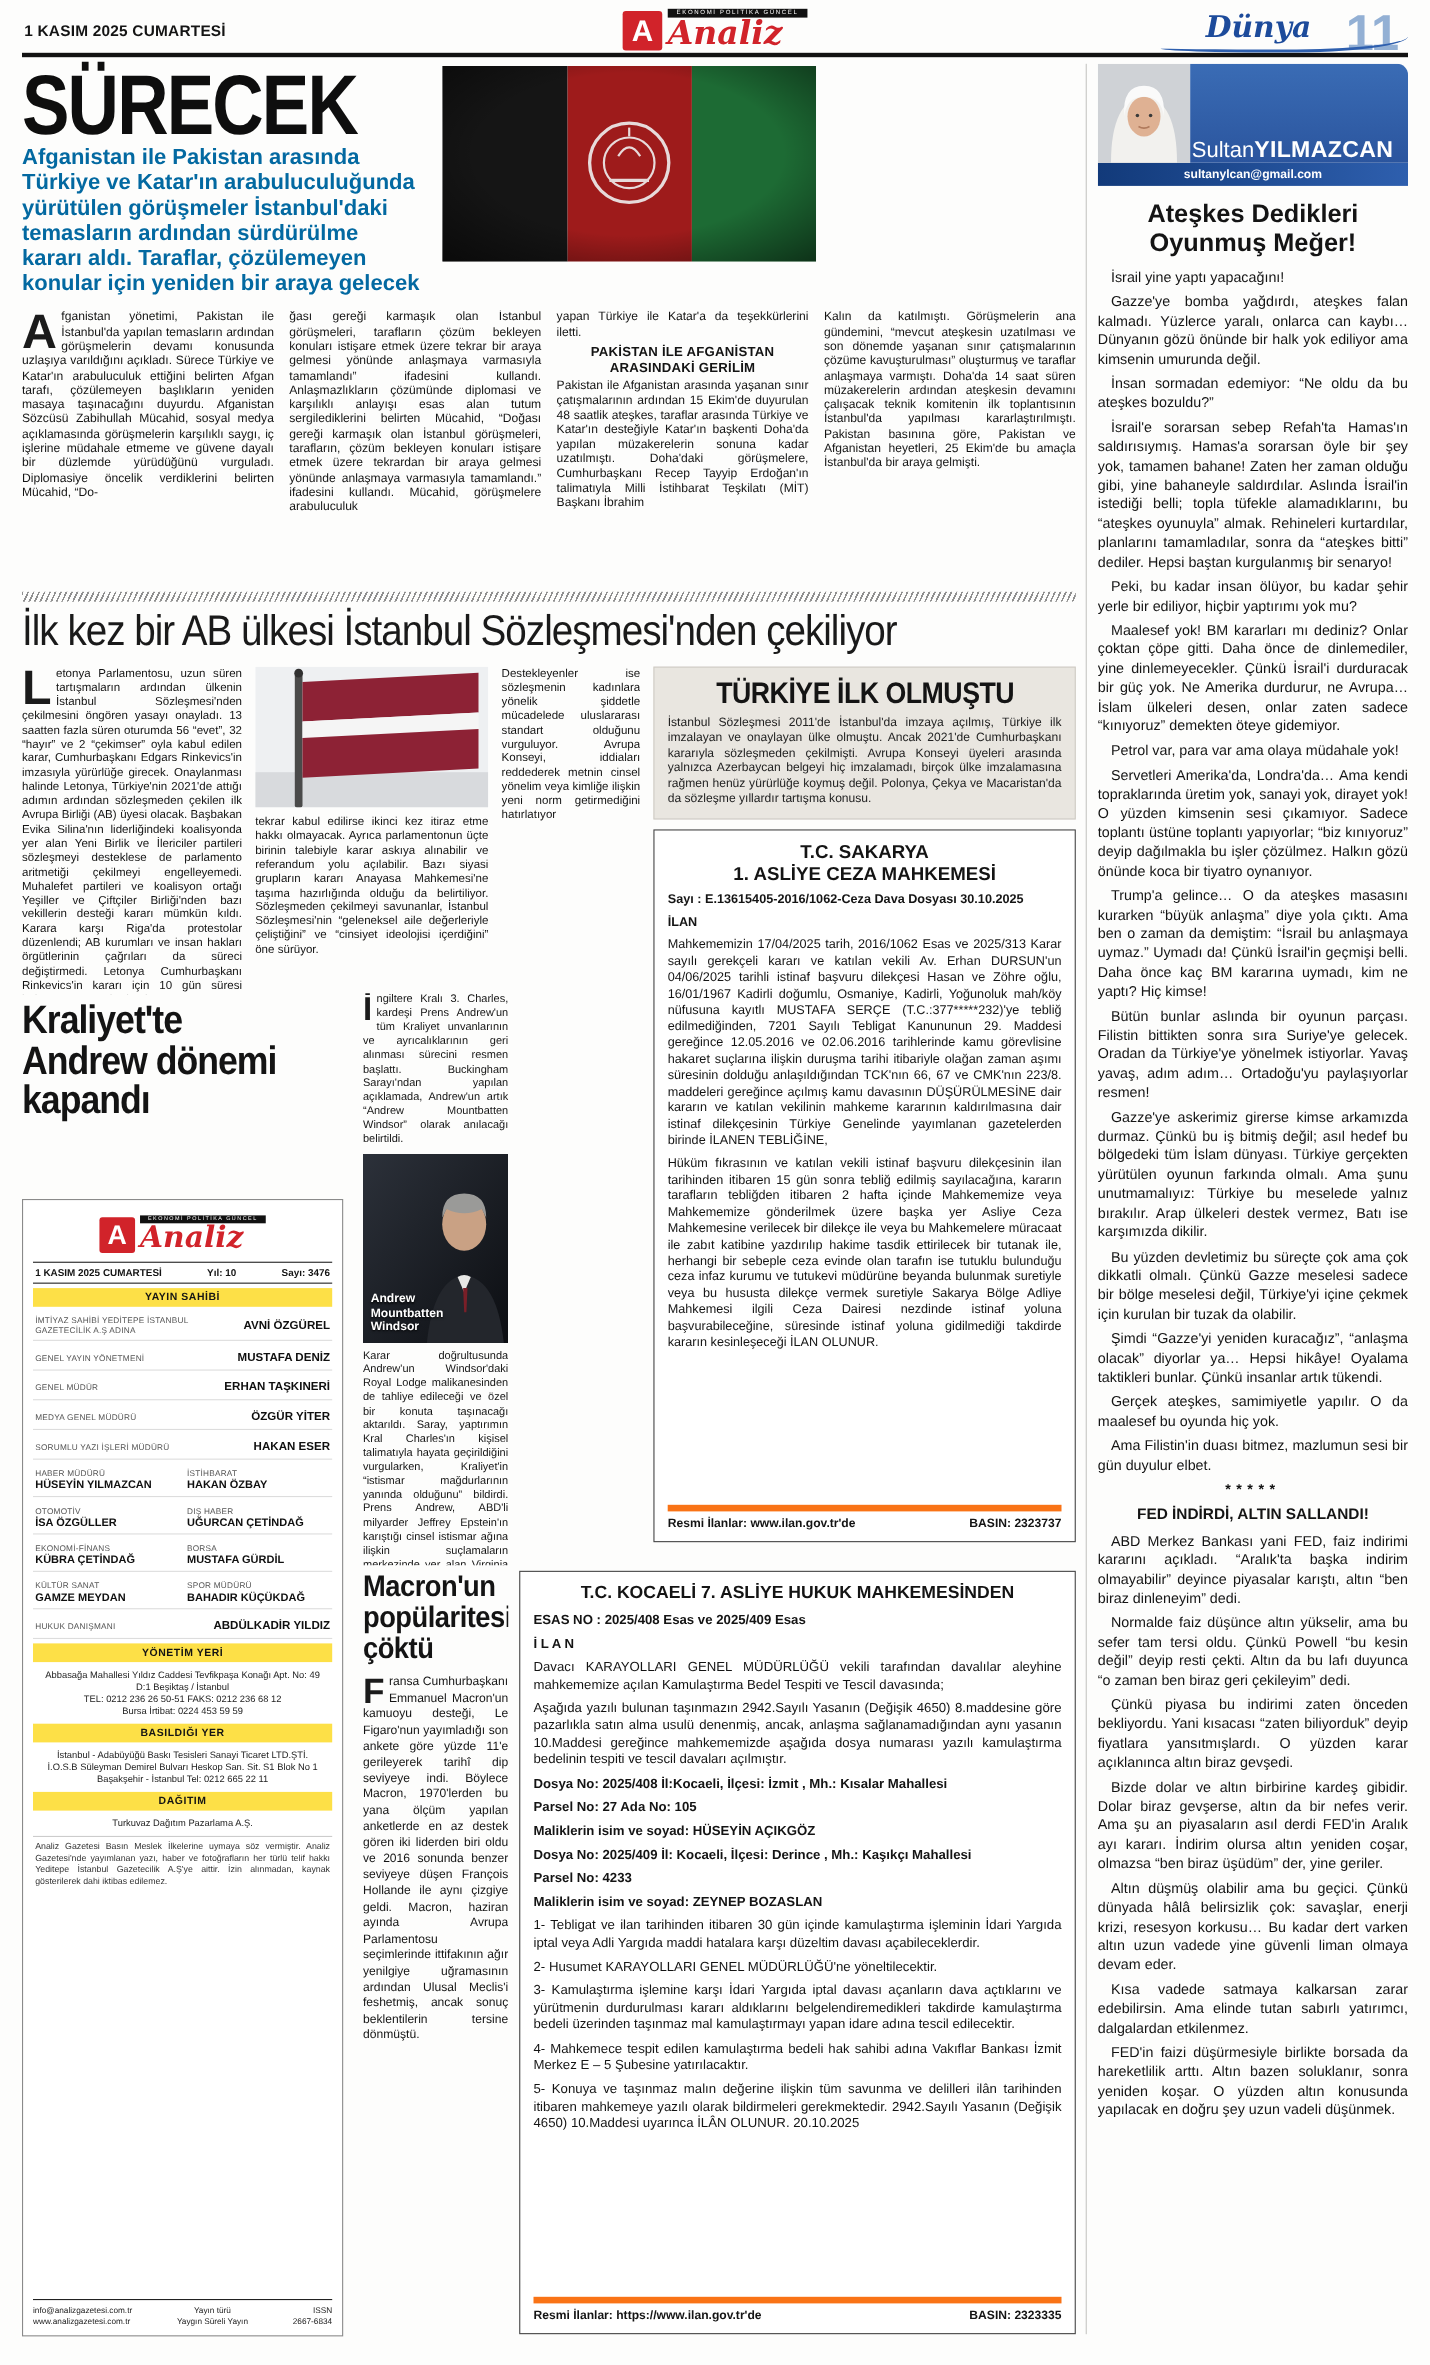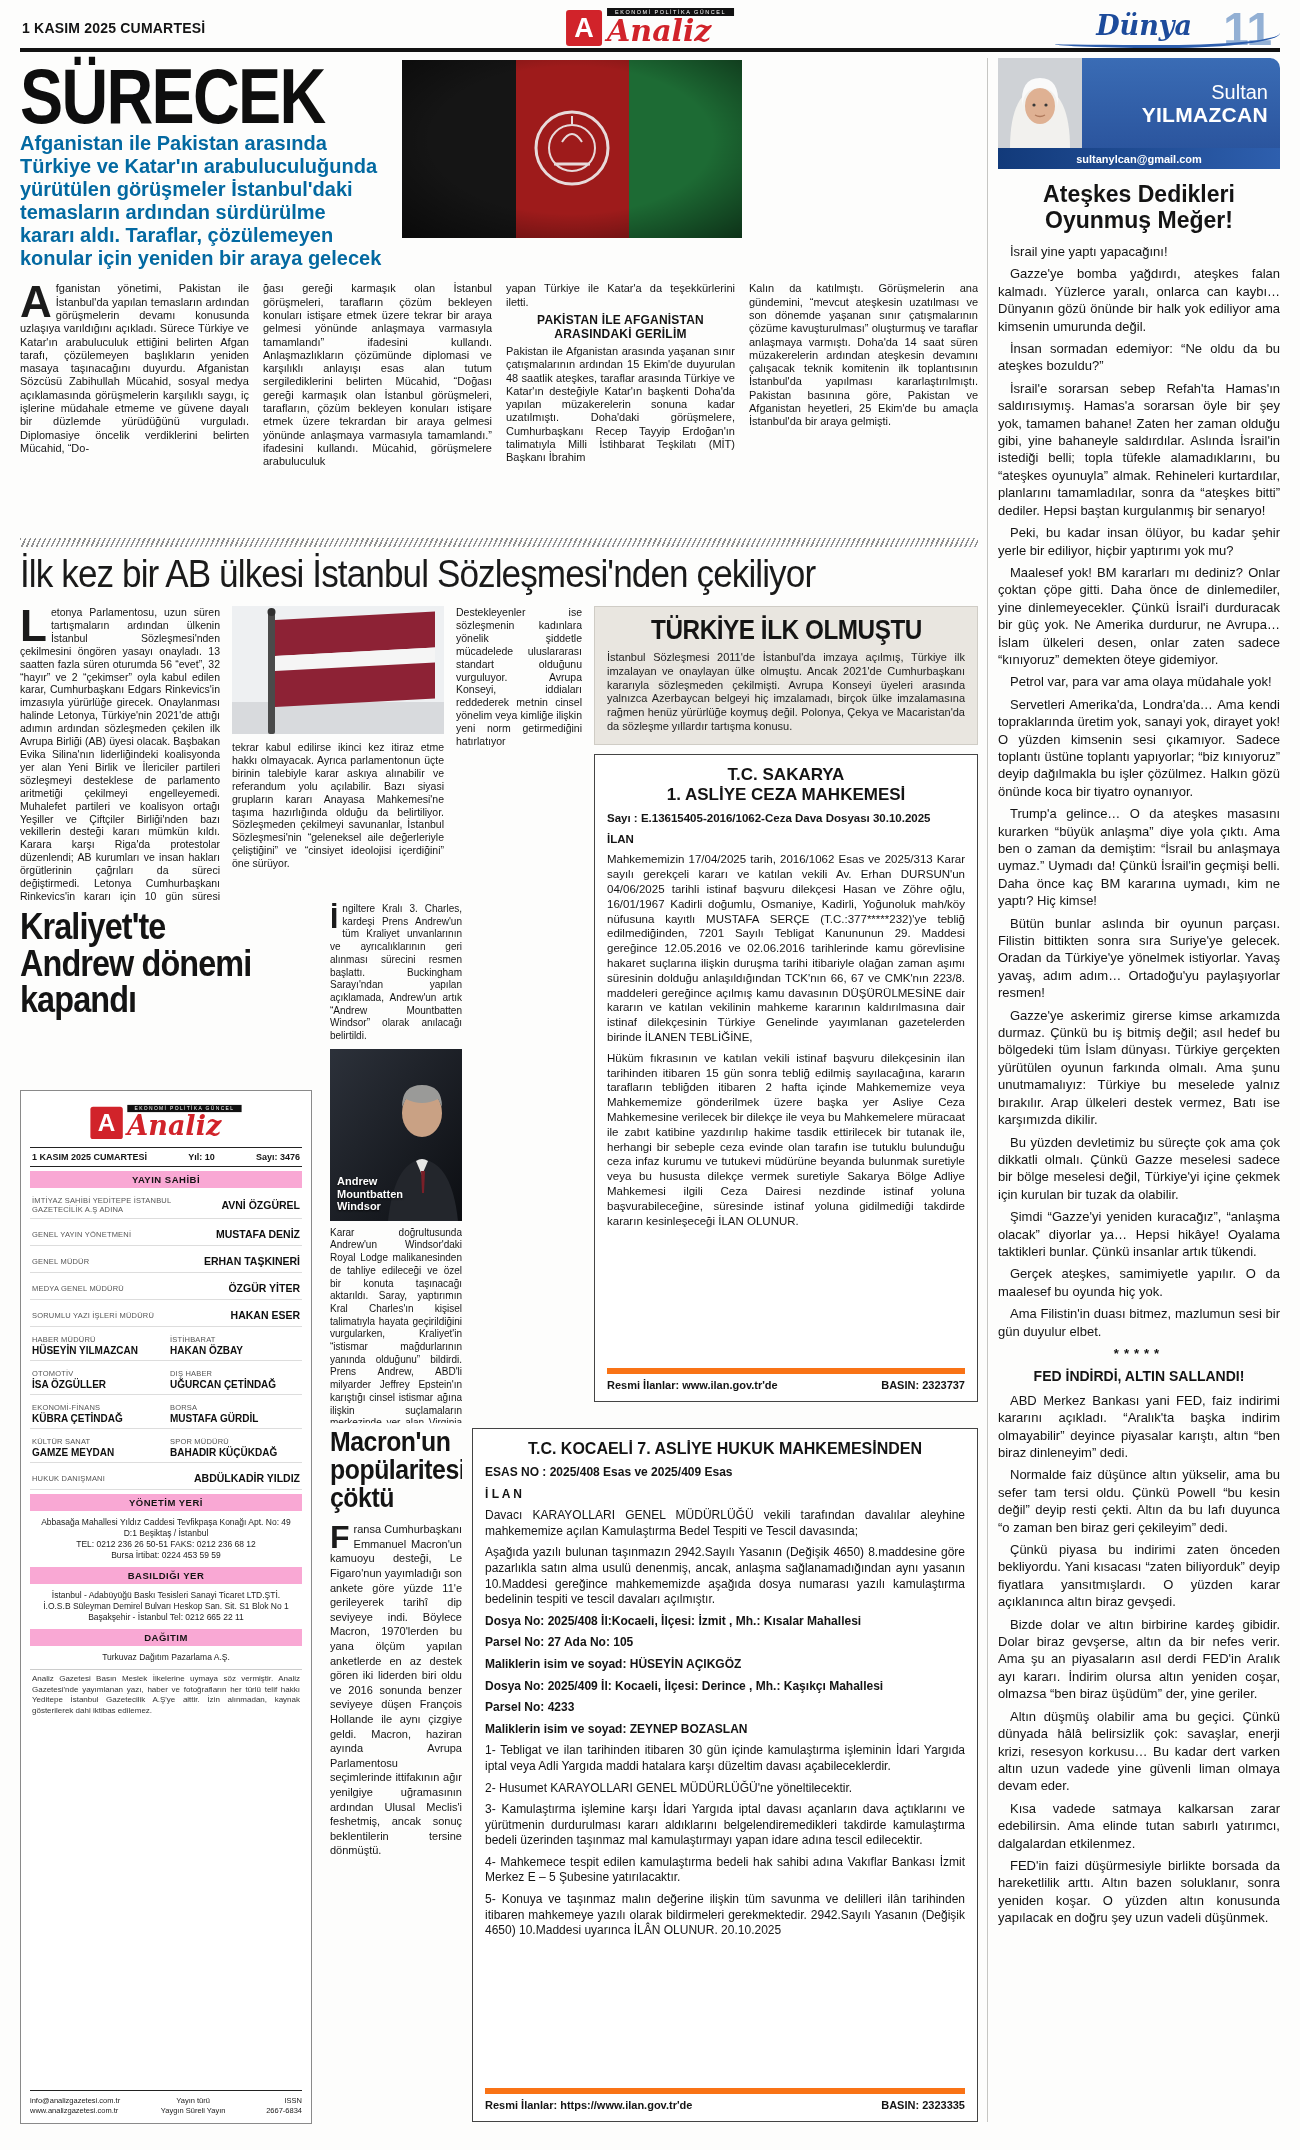--- a/index.html
+++ b/index.html
@@ -77,21 +77,21 @@
   .andrew-cap { position:absolute; left:7px; bottom:8px; width:86px; color:#fff; font-weight:bold;
                 font-size:11px; line-height:12.5px; text-shadow:0 1px 2px rgba(0,0,0,.9); }
 
   
   .mast { position:absolute; left:20px; top:1090px; width:292px; height:1034px; border:1px solid #8a8a8a;
           padding:8px 9px; display:flex; flex-direction:column; gap:4px; background:#fff; }
   .mast-logo { display:flex; justify-content:center; padding:4px 0 2px; }
   .mast-logo .brand { position:static; transform:scale(.9); }
   .m-daterow { display:flex; justify-content:space-between; border-top:1.5px solid #222; border-bottom:1.5px solid #222;
                padding:4px 2px; font-size:9px; font-weight:bold; }
-  .m-sechead { background:#f9a8d4; text-align:center; font-weight:800; font-size:9.5px; padding:3px 0; letter-spacing:.5px; }
+  .m-sechead { background:#fde047; text-align:center; font-weight:800; font-size:9.5px; padding:3px 0; letter-spacing:.5px; }
   .m-owner { display:flex; justify-content:space-between; align-items:center; gap:0; padding:4px 2px; border-bottom:1px solid #ddd; }
   .m-row { display:flex; justify-content:space-between; align-items:center; gap:6px; padding:5px 2px; border-bottom:1px solid #ddd; }
   .m-label { font-size:7.5px; color:#555; letter-spacing:.2px; }
   .m-name { font-size:10.5px; font-weight:bold; color:#0f0f0f; text-align:right; white-space:nowrap; }
   .m-pair { display:flex; gap:8px; border-bottom:1px solid #ddd; padding:4px 2px; }
   .m-cell { flex:1; display:flex; flex-direction:column; gap:1px; }
   .m-cell .m-name { text-align:left; white-space:normal; font-size:10px; }
   .m-block { font-size:8.5px; line-height:11px; color:#222; text-align:center; padding:2px 4px; white-space:pre-line; }
   .m-disc { font-size:8px; line-height:10.5px; color:#333; text-align:justify; padding:4px 2px; border-top:1px solid #ccc; }
   .m-foot { margin-top:auto; border-top:1.5px solid #222; display:flex; justify-content:space-between; gap:6px;
@@ -111,21 +111,21 @@
   .kocaeli .notice-title { font-size:16px; }
   .kocaeli .np { font-size:12px; line-height:15.6px; }
 
   
   .vline { position:absolute; left:987px; top:58px; height:2064px; border-left:1px solid #c6c6c3; }
   .colmn { position:absolute; left:998px; top:58px; width:282px; height:2064px; overflow:hidden; }
   .colhead { display:flex; height:90px; }
   .col-photo { width:84px; height:90px; background:#cfd2d6; flex:0 0 auto; }
   .col-photo svg { display:block; width:100%; height:100%; }
   .col-namebox { flex:1; background:linear-gradient(180deg,#3a6cb5,#2b559e); color:#fff; display:flex;
-                 flex-direction:column; justify-content:center; align-items:flex-end; padding-right:12px; border-radius:0 10px 0 0;text-align:right; }
+                 flex-direction:row; justify-content:center; align-items:flex-end; padding-right:12px; border-radius:0 10px 0 0;text-align:right; }
   .col-first { font-size:20px; line-height:22px; font-weight:400; }
   .col-last  { font-size:21px; line-height:23px; font-weight:800; letter-spacing:.3px; }
   .col-email { height:21px; background:linear-gradient(90deg,#123a7a,#2e5fae); color:#fff; font-size:11px; font-weight:bold;
                display:flex; align-items:center; justify-content:center; }
   .col-title { text-align:center; font-weight:800; font-size:23px; line-height:26px; margin:12px 4px 10px; }
   .col-body { font-size:13px; line-height:17.4px; text-align:justify; }
   .cp { text-indent:12px; margin-bottom:5px; }
   .cp.sep { text-align:center; text-indent:0; font-weight:bold; letter-spacing:5px; }
   .cp.sub { text-align:center; text-indent:0; font-weight:800; font-size:14px; margin:6px 0; }
 </style>

